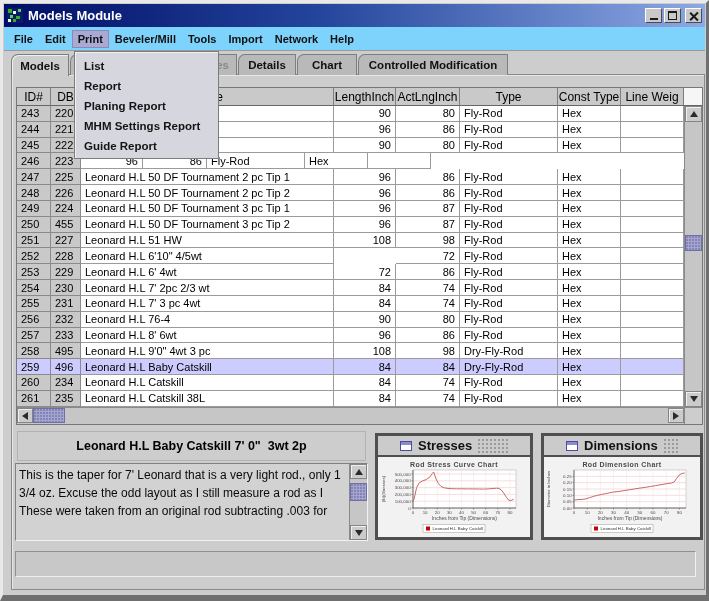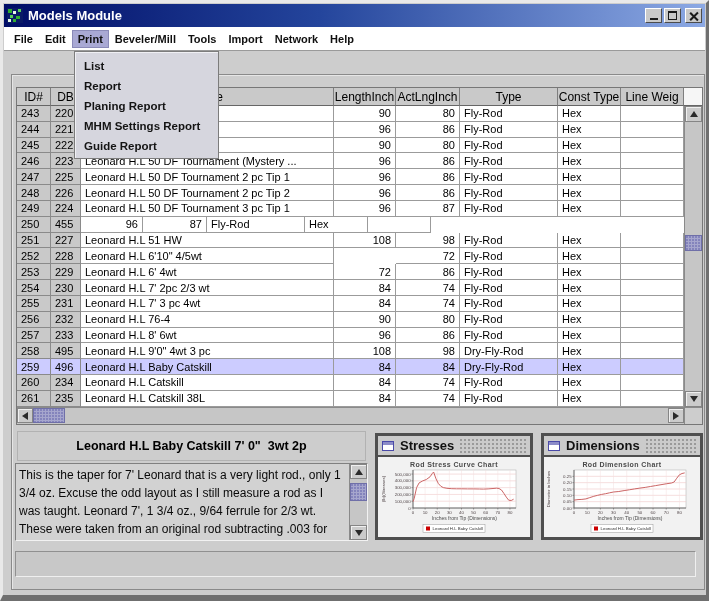--- a/index.html
+++ b/index.html
@@ -18,21 +18,21 @@
     border-right:1px solid #4c4c4c;border-bottom:1px solid #4c4c4c;
     display:flex;align-items:center;justify-content:center;position:relative;}
   .tb-btn.close{margin-left:4px;}
   .glyph-min{width:8px;height:2px;background:#1a1a1a;margin-top:7px;}
   .glyph-max{width:9px;height:9px;border:1px solid #1a1a1a;border-top:2px solid #1a1a1a;}
   .glyph-close{position:relative;width:10px;height:10px;}
   .glyph-close:before,.glyph-close:after{content:"";position:absolute;left:4px;top:0;width:2.4px;height:11px;background:#1a1a1a;}
   .glyph-close:before{transform:rotate(45deg);}
   .glyph-close:after{transform:rotate(-45deg);}
   
-  .menubar{position:absolute;left:1px;top:24px;right:1px;height:24px;background:#ffffff;
+  .menubar{position:absolute;left:1px;top:24px;right:1px;height:24px;background:#7dd3fc;
     border-bottom:1px solid #9a9a9a;display:flex;align-items:center;font-size:11px;font-weight:bold;padding-left:4px;}
   .menubar .mitem{padding:3px 6px;color:#101010;white-space:nowrap;}
   .menubar .mitem.active{background:#a9a9d4;border:1px solid #8a8ab8;padding:2px 5px;}
   
   .dropdown{position:absolute;left:71px;top:48px;width:145px;height:108px;background:#d6d6de;
     border:1px solid #7c7c7c;box-shadow:inset 1px 1px 0 #f0f0f4;z-index:60;padding-top:4px;}
   .dropdown .ditem{height:20px;line-height:20px;padding-left:9px;font-size:11.5px;font-weight:bold;color:#141414;white-space:nowrap;}
   
   .tabrow{position:absolute;left:8px;top:51px;height:21px;display:flex;z-index:2;}
   .tab{height:21px;margin-right:1px;border:1px solid #7e7e7e;border-bottom:none;
@@ -83,21 +83,21 @@
   .desc-text{position:absolute;left:3px;top:2px;right:21px;bottom:2px;overflow:hidden;
     font-size:12px;line-height:18px;color:#0a0a0a;white-space:nowrap;}
   .desc-sb{position:absolute;right:0;top:0;width:18px;height:76px;background:#c6c6c6;border-left:1px solid #8a8a8a;}
   .desc-sb .sb-btn{left:0;width:17px;height:15px;}
   .desc-sb .sb-up{top:0;} .desc-sb .sb-down{bottom:0;}
   .desc-sb .thumb{left:0;width:17px;height:18px;top:19px;}
   
   .iframe{position:absolute;top:430px;height:107px;border:3px solid #4f4f4f;background:#f2f2f2;}
   .iframe.stresses{left:372px;width:158px;}
   .iframe.dimensions{left:538px;width:162px;}
-  .iframe-titlebar{height:21px;background:#cbcbcb;border-bottom:2px solid #4f4f4f;display:flex;align-items:center;padding:0 4px;}
+  .iframe-titlebar{height:21px;background:#cbcbcb;border-bottom:2px solid #4f4f4f;display:flex;align-items:center;padding:0 22px;}
   .if-icon{width:12px;height:10px;background:#ffffff;border:1px solid #4a4aa8;box-shadow:inset 0 3px 0 #8c8cc8;flex:0 0 auto;}
   .if-label{font-size:13px;font-weight:bold;color:#111;margin:0 6px;white-space:nowrap;}
   .if-pattern{flex:1;height:14px;background-image:radial-gradient(circle at 1px 1px,#9a9a9a 0.9px,transparent 1px);background-size:4px 4px;}
   .iframe svg{display:block;margin:1px auto 0 auto;}
   
   .bottom-panel{position:absolute;left:12px;top:548px;width:681px;height:26px;background:#c8c8c8;
     border-top:1px solid #909090;border-left:1px solid #909090;border-bottom:1px solid #efefef;border-right:1px solid #efefef;}
 </style>
 </head>
 <body>
@@ -131,20 +131,27 @@
       <div class="mitem">File</div>
       <div class="mitem">Edit</div>
       <div class="mitem active">Print</div>
       <div class="mitem">Beveler/Mill</div>
       <div class="mitem">Tools</div>
       <div class="mitem">Import</div>
       <div class="mitem">Network</div>
       <div class="mitem">Help</div>
     </div>
 
+  <div class="tabrow" id="tabrow">
+      <div class="tab selected" style="width: 58px;">Models</div>
+      <div class="tab ghost" style="width: 167px;">es</div>
+      <div class="tab" style="width: 58px;">Details</div>
+      <div class="tab" style="width: 60px;">Chart</div>
+      <div class="tab" style="width: 150px;">Controlled Modification</div>
+    </div>
 
   <div class="tabpane"></div>
 
   <div class="table-box">
     <div class="thead" id="thead">
         <div class="th" style="width: 34px;">ID#</div>
         <div class="th" style="width: 30px;">DB</div>
         <div class="th" style="width: 253px;">Name</div>
         <div class="th" style="width: 62px;">LengthInch</div>
         <div class="th" style="width: 64px;">ActLngInch</div>
@@ -180,21 +187,20 @@
           <div class="td" style="width: 253px;"></div>
           <div class="td num" style="width: 62px;">90</div>
           <div class="td num" style="width: 64px;">80</div>
           <div class="td" style="width: 98px;">Fly-Rod</div>
           <div class="td" style="width: 63px;">Hex</div>
           <div class="td" style="width: 63px;"></div>
         </div>
         <div class="tr">
           <div class="td gray" style="width: 34px;">246</div>
           <div class="td gray" style="width: 30px;">223</div>
-          <div class="td" style="width: 253px;">Leonard H.L 50 DF Tournament (Mystery ...</div>
           <div class="td num" style="width: 62px;">96</div>
           <div class="td num" style="width: 64px;">86</div>
           <div class="td" style="width: 98px;">Fly-Rod</div>
           <div class="td" style="width: 63px;">Hex</div>
           <div class="td" style="width: 63px;"></div>
         </div>
         <div class="tr">
           <div class="td gray" style="width: 34px;">247</div>
           <div class="td gray" style="width: 30px;">225</div>
           <div class="td" style="width: 253px;">Leonard H.L 50 DF Tournament 2 pc Tip 1</div>
@@ -220,20 +226,21 @@
           <div class="td" style="width: 253px;">Leonard H.L 50 DF Tournament 3 pc Tip 1</div>
           <div class="td num" style="width: 62px;">96</div>
           <div class="td num" style="width: 64px;">87</div>
           <div class="td" style="width: 98px;">Fly-Rod</div>
           <div class="td" style="width: 63px;">Hex</div>
           <div class="td" style="width: 63px;"></div>
         </div>
         <div class="tr">
           <div class="td gray" style="width: 34px;">250</div>
           <div class="td gray" style="width: 30px;">455</div>
+          <div class="td" style="width: 253px;">Leonard H.L 50 DF Tournament 3 pc Tip 2</div>
           <div class="td num" style="width: 62px;">96</div>
           <div class="td num" style="width: 64px;">87</div>
           <div class="td" style="width: 98px;">Fly-Rod</div>
           <div class="td" style="width: 63px;">Hex</div>
           <div class="td" style="width: 63px;"></div>
         </div>
         <div class="tr">
           <div class="td gray" style="width: 34px;">251</div>
           <div class="td gray" style="width: 30px;">227</div>
           <div class="td" style="width: 253px;">Leonard H.L 51 HW</div>
@@ -366,21 +373,20 @@
   </div>
 
   <div class="desc-panel">
     <div class="desc-title-box">
       <div class="desc-title">Leonard H.L Baby Catskill 7' 0"  3wt 2p</div>
     </div>
     <div class="desc-area">
       <div class="desc-text" id="desc-text">
           <div>This is the taper for 7' Leonard that is a very light rod., only 1</div>
           <div>3/4 oz. Excuse the odd layout as I still measure a rod as I</div>
-          <div>was taught. Leonard 7', 1 3/4 oz., 9/64 ferrule for 2/3 wt.</div>
           <div>These were taken from an original rod subtracting .003 for</div>
         </div>
       <div class="desc-sb">
         <div class="sb-btn sb-up">
             <div class="tri-up"></div>
           </div>
         <div class="thumb"></div>
         <div class="sb-btn sb-down">
             <div class="tri-down"></div>
           </div>

